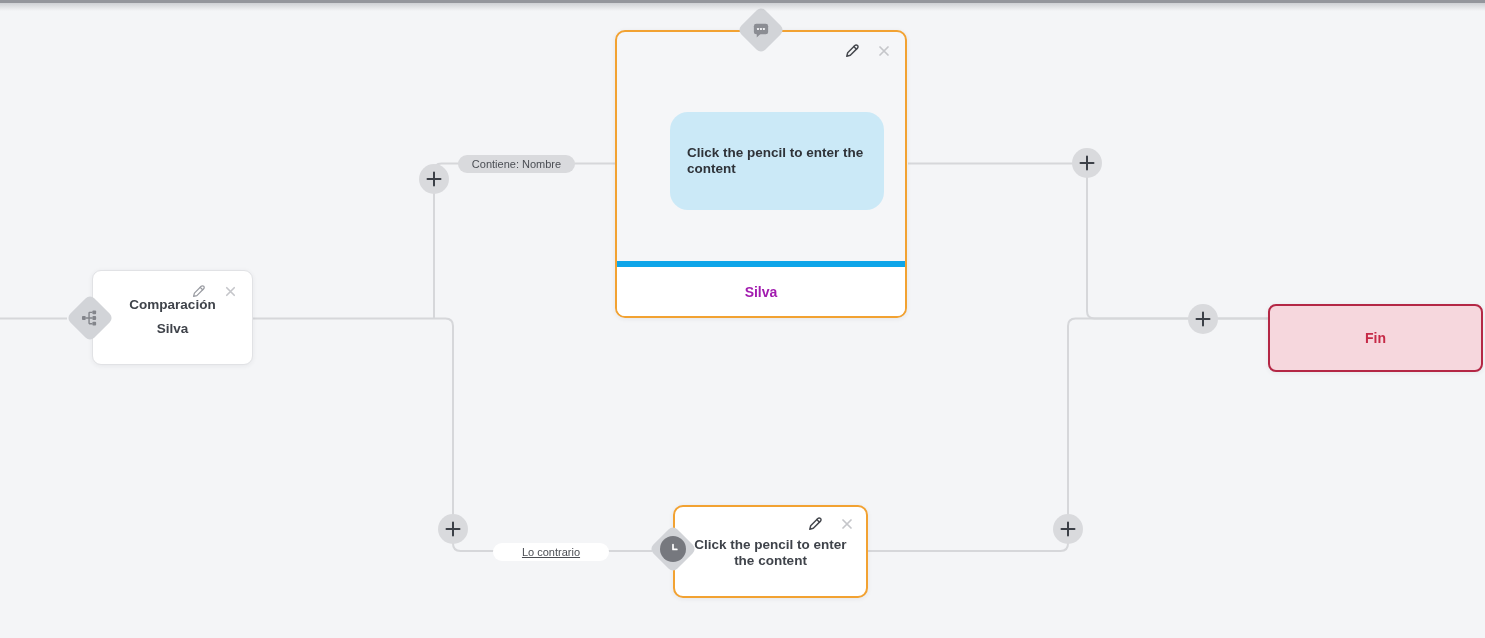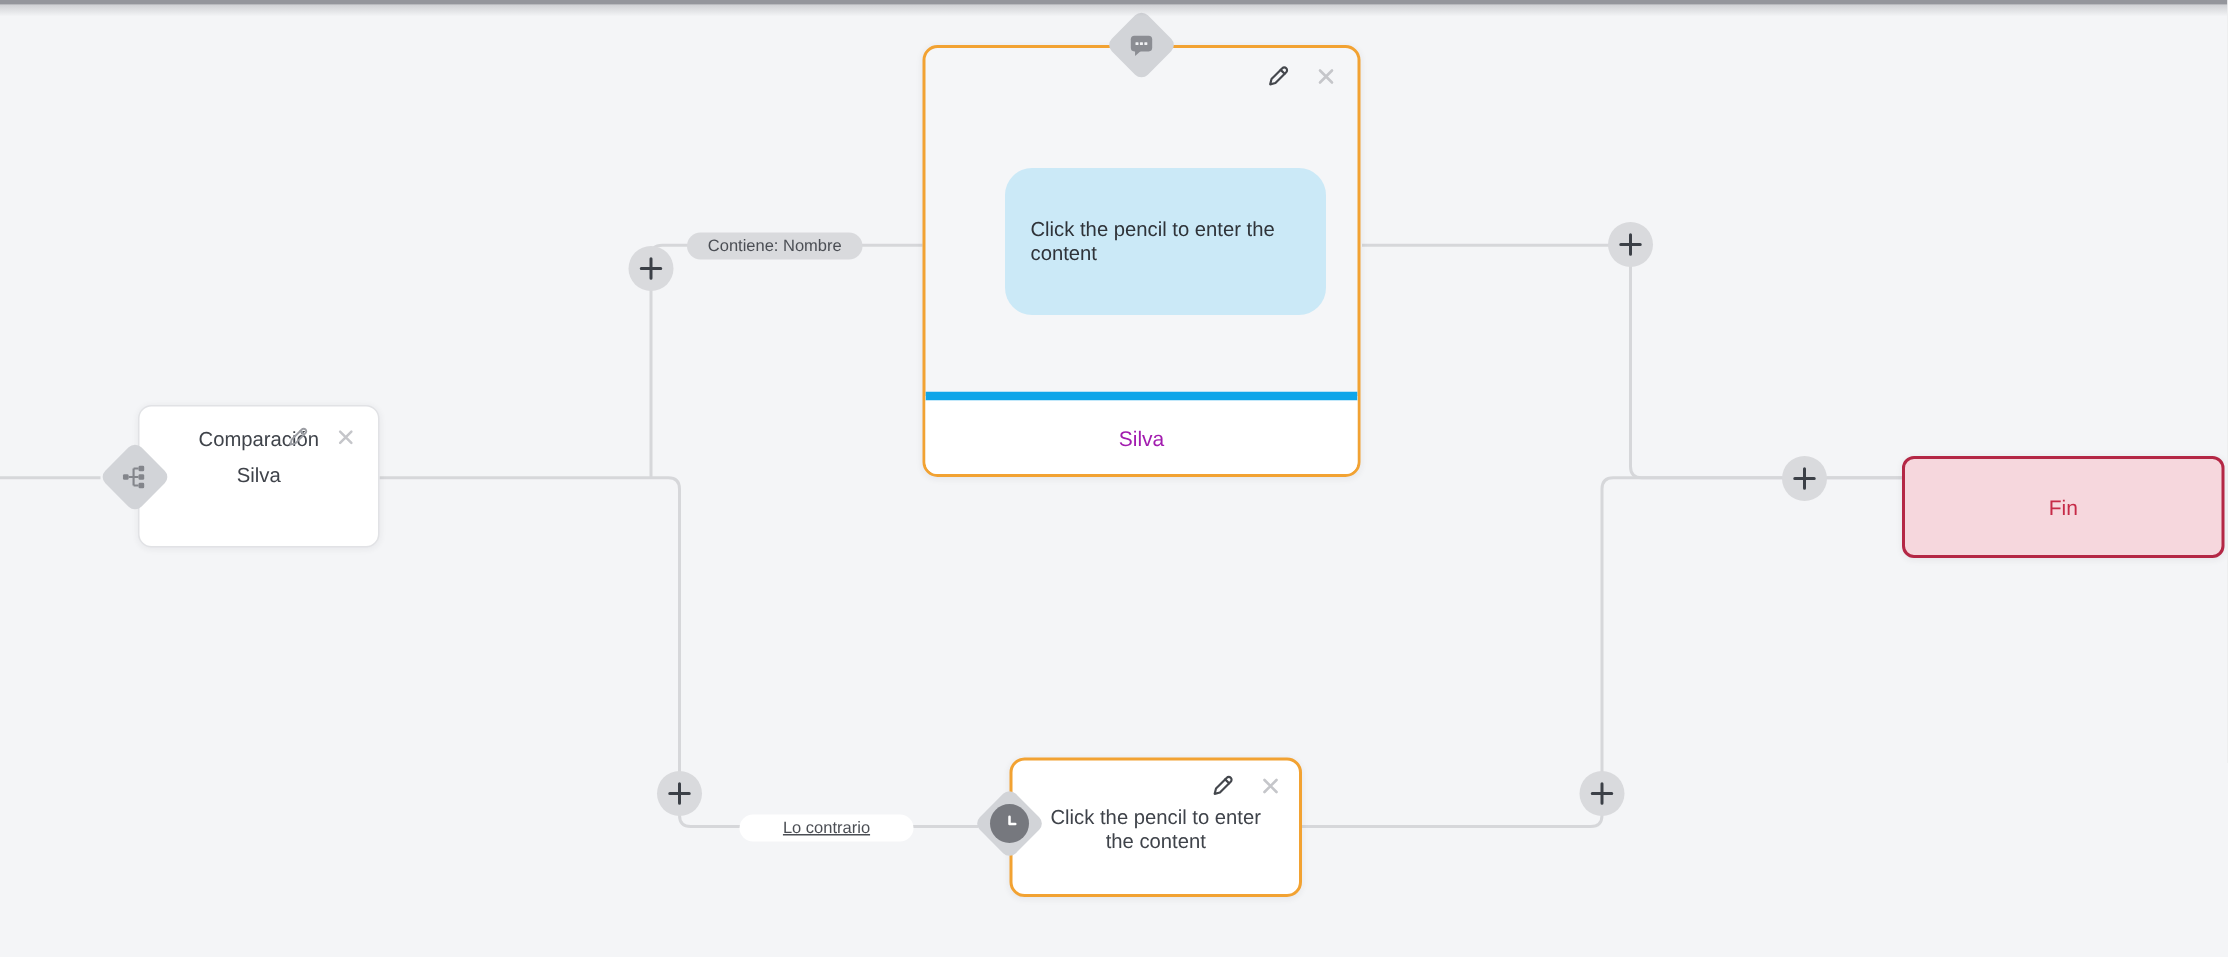--- a/index.html
+++ b/index.html
@@ -21,33 +21,33 @@
     display:flex;align-items:center;justify-content:center;color:#3c4047;
   }
   .edge-pill{
     position:absolute;height:18px;line-height:18px;border-radius:9px;z-index:3;
     font-size:11px;color:#4b4e54;text-align:center;cursor:pointer;
   }
   .pill-gray{background:#d9dadd;}
   .pill-white{background:#ffffff;}
 
   .node{position:absolute;box-sizing:border-box;z-index:2;
-    box-shadow:0 1px 5px rgba(40,45,60,0.07);cursor:pointer;}
+    box-shadow:0 1px 5px rgba(40,45,60,0.07);cursor:pointer;font-weight:bold;}
   .node-actions{position:absolute;display:flex;gap:14px;z-index:4;}
   .icon-btn{background:none;border:none;padding:0;margin:0;cursor:pointer;
     width:18px;height:18px;display:flex;align-items:center;justify-content:center;}
   .pencil-dark{color:#44474d;}
   .pencil-light{color:#9b9da3;}
   .x-light{color:#c5c6ca;}
 
   .node-comparison{
     left:92px;top:270px;width:161px;height:95px;background:#ffffff;
     border:1px solid #e1e2e5;border-radius:9px;
     display:flex;flex-direction:column;align-items:center;justify-content:flex-start;
-    padding-top:14px;gap:9px;
+    padding-top:26px;gap:9px;
   }
   .node-comparison .node-actions{top:11px;right:13px;}
   .node-title,.node-subtitle{font-size:13.5px;color:#3f434a;}
 
   .node-message{
     left:615px;top:30px;width:292px;height:288px;background:#f5f6f8;
     border:2px solid #f2a232;border-radius:10px;
   }
   .node-message .node-actions{top:10px;right:12px;}
   .bubble{

